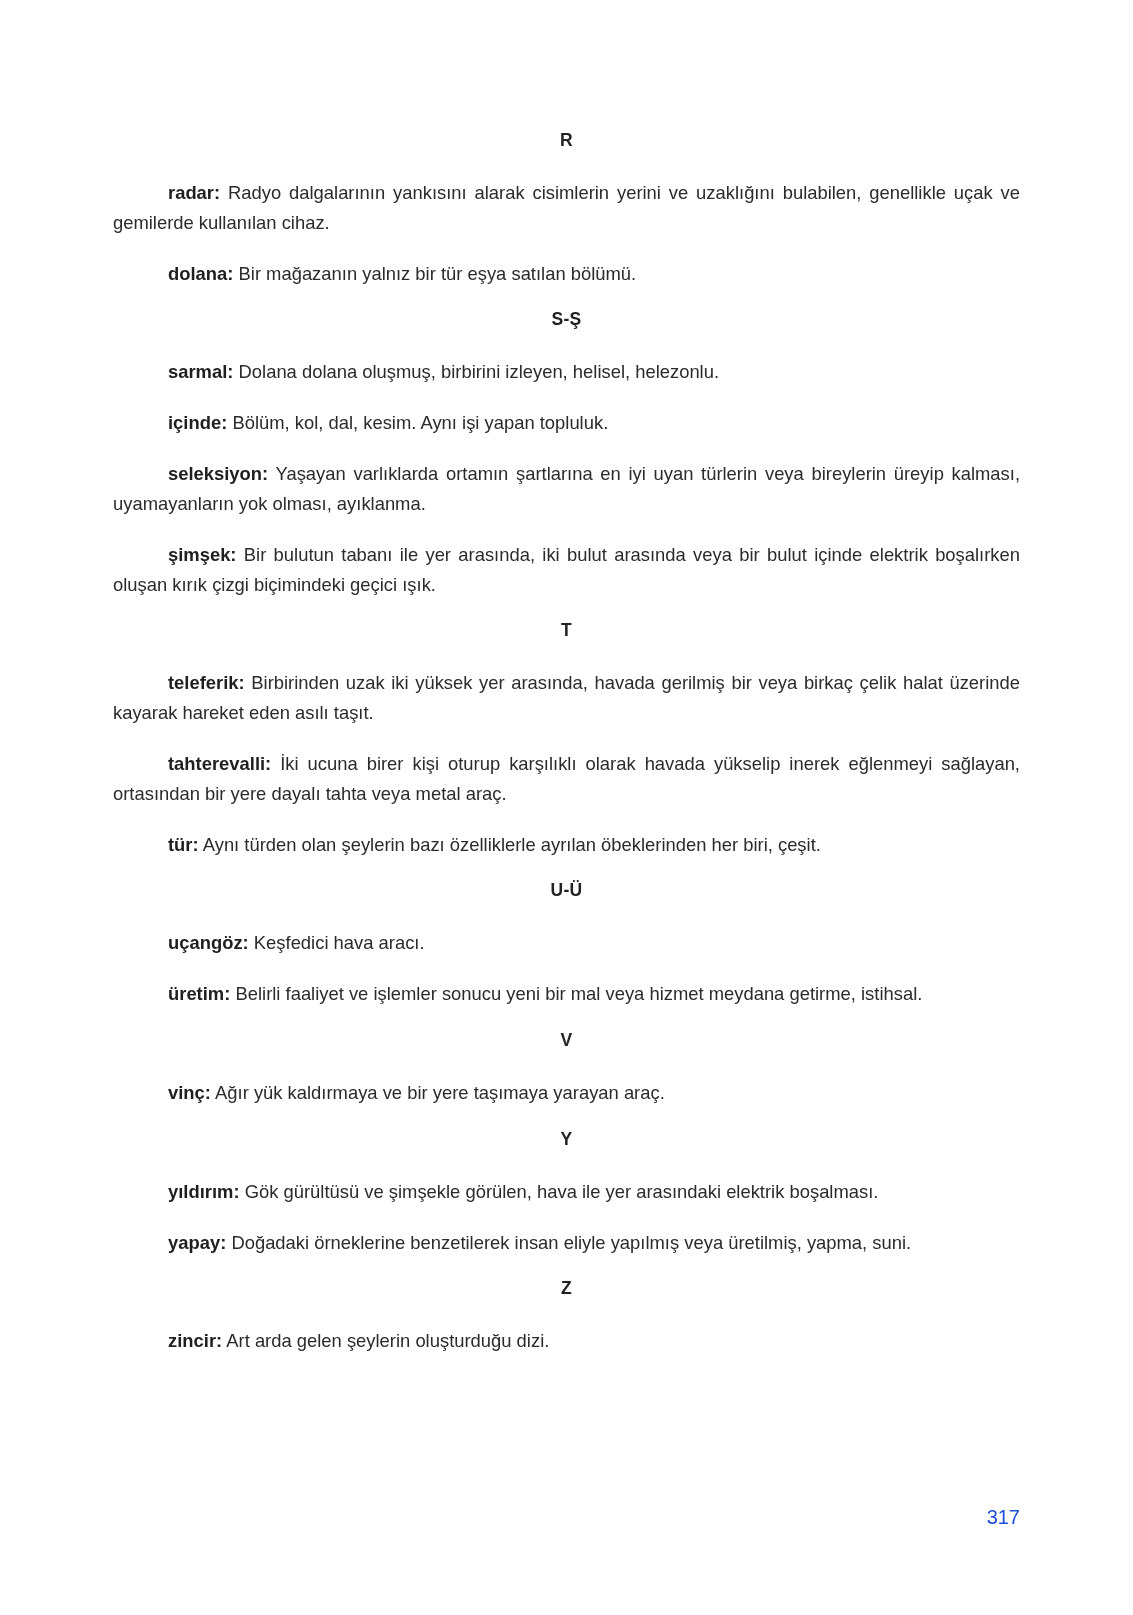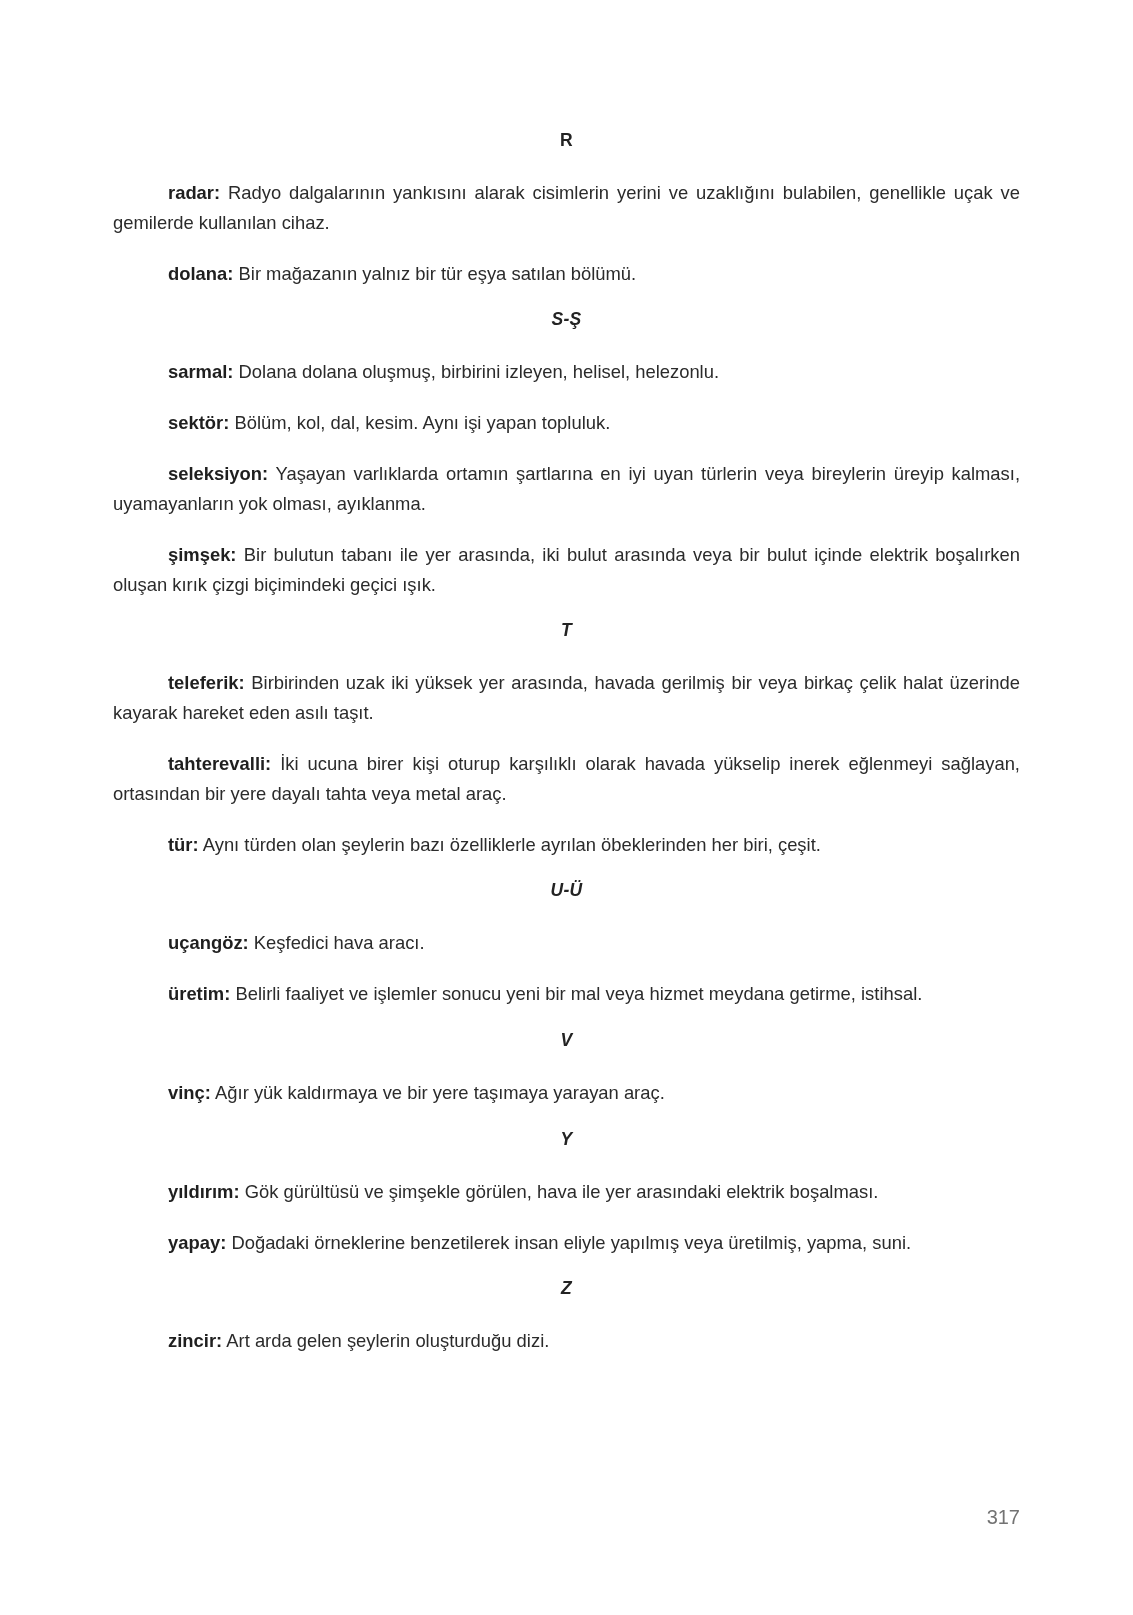--- a/index.html
+++ b/index.html
@@ -31,21 +31,21 @@
     text-align: center;
     font-weight: bold;
     font-size: 17.5px;
     letter-spacing: 0.3px;
     color: #232323;
     margin: 0;
     padding: 0;
     line-height: 1.2;
   }
   .sec-R    { margin-top: 0px;  margin-bottom: 27px; }
-  .sec-rest { margin-top: 20px; margin-bottom: 27px; font-style: italic; }
+  .sec-rest { margin-top: 20px; margin-bottom: 27px; }
 
   .entry {
     margin: 0 0 21px 0;
     font-size: 18.4px;
     line-height: 1.62;
     text-align: justify;
     text-justify: inter-word;
     text-indent: 35px;
     color: #2b2b2b;
     hyphens: manual;
@@ -54,35 +54,35 @@
   .entry .term {
     font-weight: bold;
     color: #1f1f1f;
     margin-left: 20px;
   }
   .page-number {
     position: absolute;
     right: 113px;
     bottom: 88px;
     font-size: 20px;
-    color: #737373;
+    color: #1d4ed8;
     line-height: 1;
   }
 </style>
 </head>
 <body>
 
 <div class="page">
   <div class="content" id="glossary-content">
       <div class="section-heading sec-R">R</div>
       <p class="entry"><span class="term">radar:</span> <span class="definition">Radyo dalgalarının yankısını alarak cisimlerin yerini ve uzaklığını bulabilen, genellikle uçak ve gemilerde kullanılan cihaz.</span></p>
       <p class="entry"><span class="term">dolana:</span> <span class="definition">Bir mağazanın yalnız bir tür eşya satılan bölümü.</span></p>
       <div class="section-heading sec-rest">S-Ş</div>
       <p class="entry"><span class="term">sarmal:</span> <span class="definition">Dolana dolana oluşmuş, birbirini izleyen, helisel, helezonlu.</span></p>
-      <p class="entry"><span class="term">sektör:</span> <span class="definition">Bölüm, kol, dal, kesim. Aynı işi yapan topluluk.</span></p>
+      <p class="entry"><span class="term">içinde:</span> <span class="definition">Bölüm, kol, dal, kesim. Aynı işi yapan topluluk.</span></p>
       <p class="entry"><span class="term">seleksiyon:</span> <span class="definition">Yaşayan varlıklarda ortamın şartlarına en iyi uyan türlerin veya bireylerin üreyip kalması, uyamayanların yok olması, ayıklanma.</span></p>
       <p class="entry"><span class="term">şimşek:</span> <span class="definition">Bir bulutun tabanı ile yer arasında, iki bulut arasında veya bir bulut içinde elektrik boşalırken oluşan kırık çizgi biçimindeki geçici ışık.</span></p>
       <div class="section-heading sec-rest">T</div>
       <p class="entry"><span class="term">teleferik:</span> <span class="definition">Birbirinden uzak iki yüksek yer arasında, havada gerilmiş bir veya birkaç çelik halat üzerinde kayarak hareket eden asılı taşıt.</span></p>
       <p class="entry"><span class="term">tahterevalli:</span> <span class="definition">İki ucuna birer kişi oturup karşılıklı olarak havada yükselip inerek eğlenmeyi sağlayan, ortasından bir yere dayalı tahta veya metal araç.</span></p>
       <p class="entry"><span class="term">tür:</span> <span class="definition">Aynı türden olan şeylerin bazı özelliklerle ayrılan öbeklerinden her biri, çeşit.</span></p>
       <div class="section-heading sec-rest">U-Ü</div>
       <p class="entry"><span class="term">uçangöz:</span> <span class="definition">Keşfedici hava aracı.</span></p>
       <p class="entry"><span class="term">üretim:</span> <span class="definition">Belirli faaliyet ve işlemler sonucu yeni bir mal veya hizmet meydana getirme, istihsal.</span></p>
       <div class="section-heading sec-rest">V</div>

